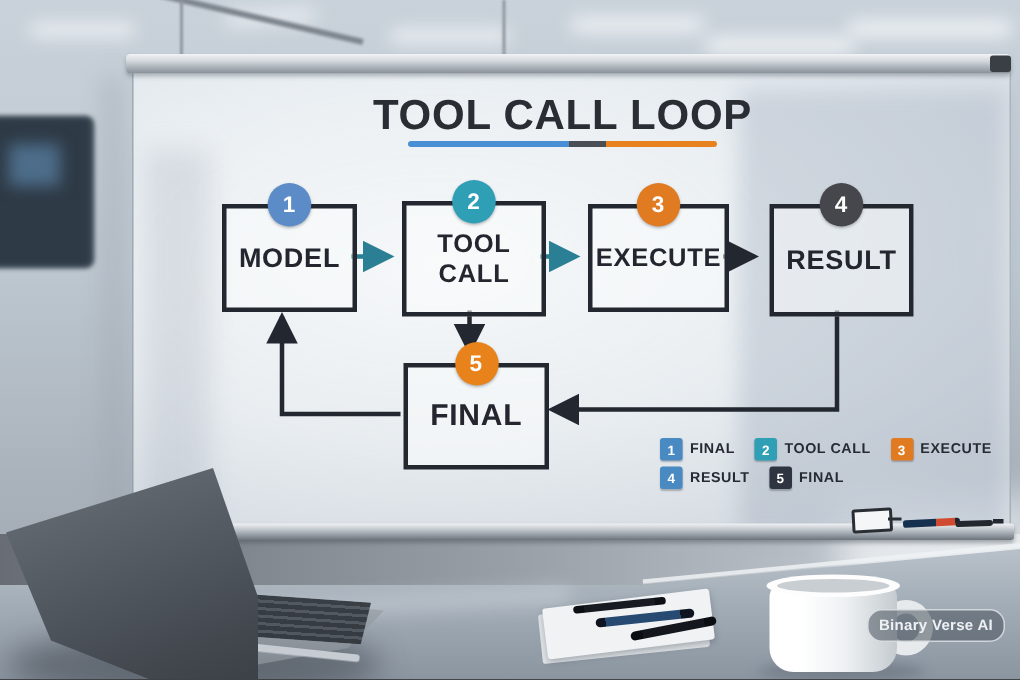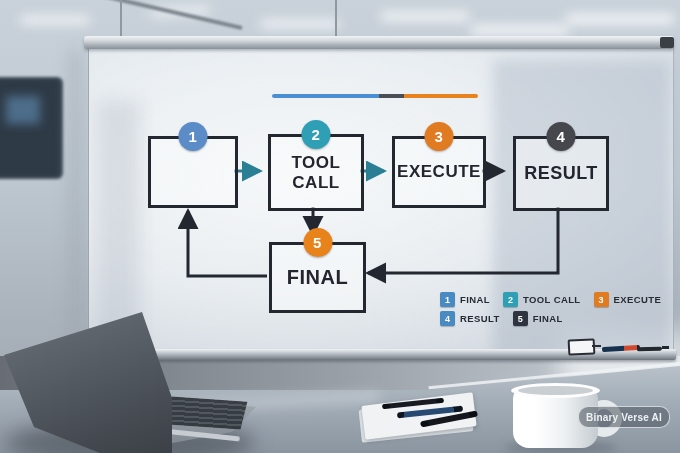--- a/index.html
+++ b/index.html
@@ -158,20 +158,21 @@
 
   <div class="abs band"></div>
   <div class="abs band-glow"></div>
 
   <div class="abs board-surface"></div>
   <div class="abs board-dark-right"></div>
   <div class="abs board-dark-left"></div>
   <div class="abs board-rail-top"></div>
   <div class="abs board-rail-cap"></div>
 
+  <div class="abs title">TOOL CALL LOOP</div>
   <div class="abs title-underline"></div>
 
   <svg class="abs arrows" viewBox="0 0 680 453">
     <defs>
       <marker id="mt" markerWidth="8" markerHeight="8" refX="6" refY="3.5" orient="auto">
         <path d="M0,0 L7,3.5 L0,7 z" fill="#2a7f95"></path>
       </marker>
       <marker id="md" markerWidth="8" markerHeight="8" refX="6" refY="3.5" orient="auto">
         <path d="M0,0 L7,3.5 L0,7 z" fill="#232730"></path>
       </marker>
@@ -179,20 +180,21 @@
     <path class="arrow-teal" d="M234,171 L260,171" marker-end="url(#mt)"></path>
     <path class="arrow-teal" d="M360,171 L384,171" marker-end="url(#mt)"></path>
     <path class="arrow-dark" d="M482,171 L503,171" marker-end="url(#md)"></path>
     <path class="arrow-dark" d="M313,207 L313,234" marker-end="url(#md)"></path>
     <path class="arrow-dark" d="M558,207 L558,273 L368,273" marker-end="url(#md)"></path>
     <path class="arrow-dark" d="M267,276 L188,276 L188,211" marker-end="url(#md)"></path>
   </svg>
 
   <div class="abs node node-model">
     <span class="badge" style="background: rgb(91, 140, 200);">1</span>
+    <span class="node-label">MODEL</span>
   </div>
   <div class="abs node node-toolcall">
     <span class="badge" style="background: rgb(47, 159, 182);">2</span>
     <span class="node-label" style="width:60px;">TOOL CALL</span>
   </div>
   <div class="abs node node-execute">
     <span class="badge" style="background: rgb(224, 123, 34);">3</span>
     <span class="node-label">EXECUTE</span>
   </div>
   <div class="abs node node-result">

